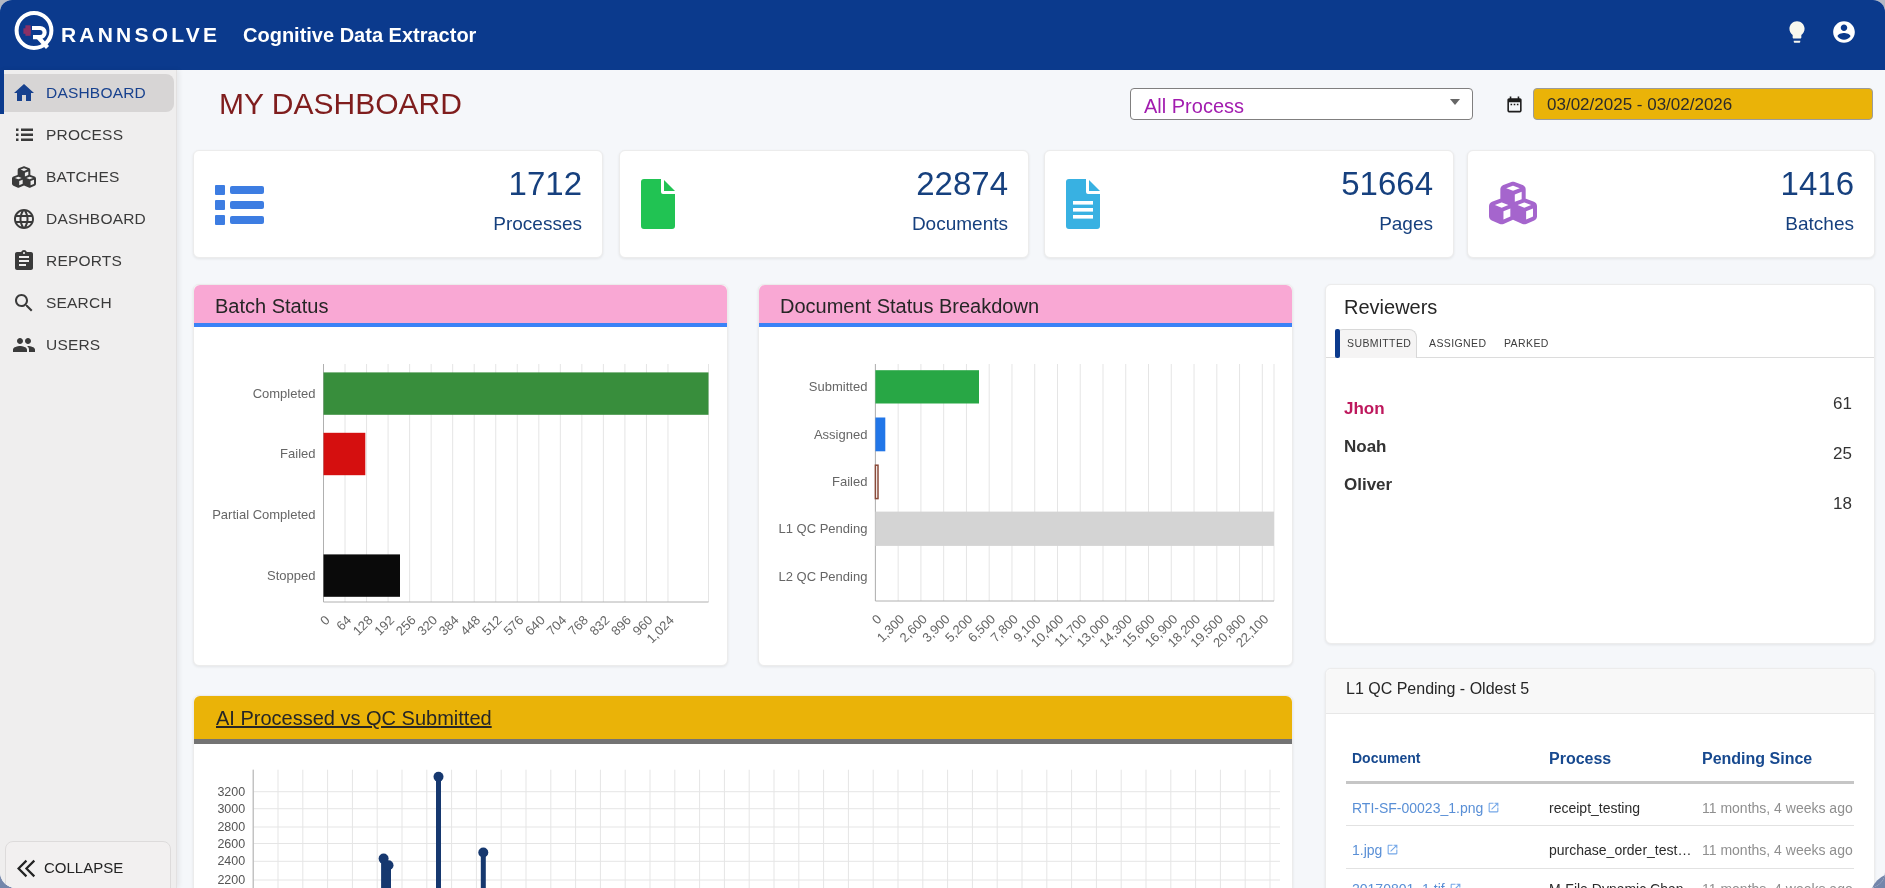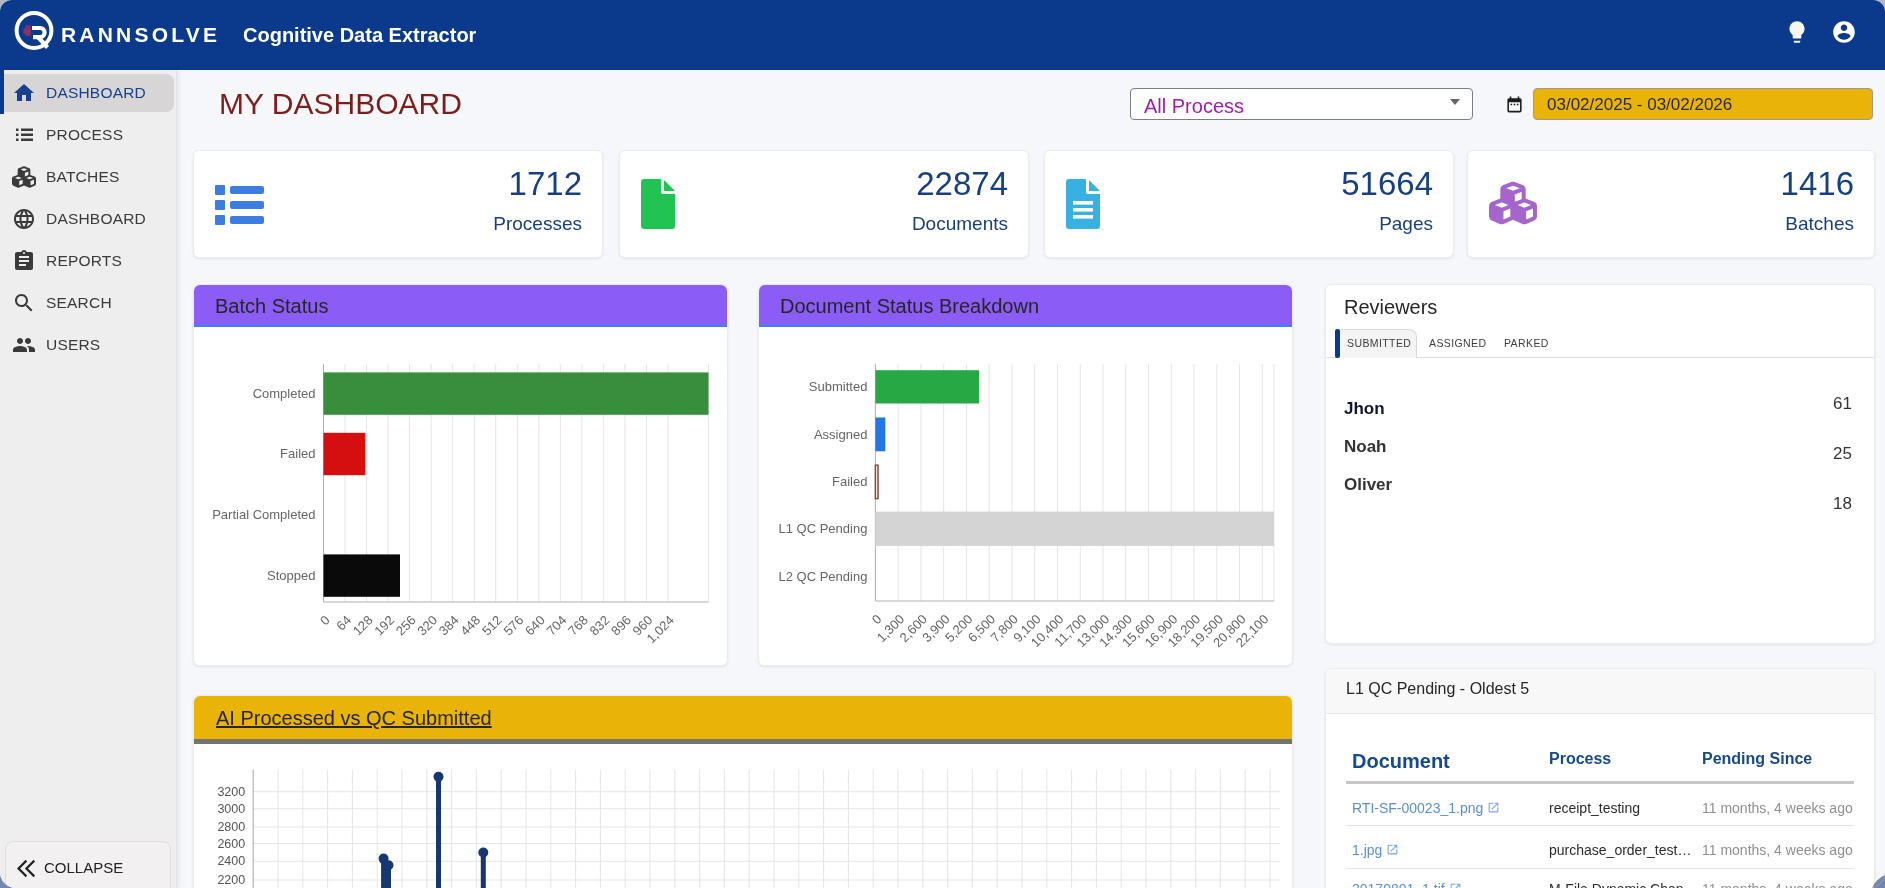--- a/index.html
+++ b/index.html
@@ -7,21 +7,21 @@
 body { background:linear-gradient(#b3b8c4,#7486ab); font-family:"Liberation Sans",sans-serif; }
 #app { position:absolute; left:0; top:0; width:1885px; height:888px; border-radius:12px 12px 16px 16px; overflow:hidden; background:#f5f7fa; }
 #nav { position:absolute; left:0; top:0; width:1885px; height:70px; background:#0b3a8d;padding-left:40px; }
 #sidebar { position:absolute; left:0; top:70px; width:177px; height:818px; background:#efeeee; border-right:1px solid #e3e1e1; box-shadow:2px 0 5px rgba(0,0,0,0.07); }
 .mitem { position:absolute; left:0; width:177px; height:40px; display:flex; align-items:center; color:#3a3a3a; font-size:15.5px; letter-spacing:0.2px; }
 .mitem svg { position:absolute; left:12px; width:24px; height:24px; }
 .mitem span { position:absolute; left:46px; }
 #active-item { position:absolute; left:0; top:74px; width:174px; height:38px; background:#d7d5d5; border-radius:0 8px 8px 0; }
 #active-bar { position:absolute; left:0; top:70px; width:4px; height:44px; background:#0b3a8d; }
 .card { position:absolute; background:#fff; border:1px solid #ececec; border-radius:6px; box-shadow:0 1px 3px rgba(0,0,0,0.08); }
-.chead { position:absolute; left:0; top:0; right:0; height:42px; border-bottom:2px solid #3b82f6; background:#8b5cf6; border-radius:6px 6px 0 0; }
+.chead { position:absolute; left:0; top:0; right:0; height:42px; border-bottom:4px solid #3b82f6; background:#f9a8d4; border-radius:6px 6px 0 0; }
 .chead span { position:absolute; left:21px; top:10px; font-size:20px; color:#262626; }
 .statnum { position:absolute; right:20px; top:14px; font-size:33px; color:#16407e; text-align:right; }
 .statlbl { position:absolute; right:20px; top:62px; font-size:19px; color:#16407e; text-align:right; }
 </style>
 </head>
 <body>
 <div id="app">
 
   <div id="nav">
     <svg style="position:absolute;left:8px;top:5px" width="62" height="62" viewBox="0 0 62 62">
@@ -258,21 +258,21 @@
   </div>
 
   <div class="card" style="left:1325px;top:284px;width:550px;height:360px">
     <div style="position:absolute;left:18px;top:11px;font-size:20px;color:#262626">Reviewers</div>
     <div style="position:absolute;left:0;top:72px;width:548px;border-top:1px solid #dcdcdc"></div>
     <div style="position:absolute;left:9px;top:44px;width:82px;height:29px;background:#f5f4f4;border:1px solid #d8d8d8;border-bottom:none;border-radius:8px 8px 0 0"></div>
     <div style="position:absolute;left:9px;top:44px;width:5px;height:29px;background:#0b3a8d;border-radius:2px"></div>
     <div style="position:absolute;left:21px;top:52px;font-size:10.5px;letter-spacing:0.4px;color:#3d3d3d">SUBMITTED</div>
     <div style="position:absolute;left:103px;top:52px;font-size:10.5px;letter-spacing:0.4px;color:#3d3d3d">ASSIGNED</div>
     <div style="position:absolute;left:178px;top:52px;font-size:10.5px;letter-spacing:0.4px;color:#3d3d3d">PARKED</div>
-    <div style="position:absolute;left:18px;top:114px;font-size:17px;font-weight:bold;color:#0f172a">Jhon</div>
+    <div style="position:absolute;left:18px;top:114px;font-size:17px;font-weight:bold;color:#be185d">Jhon</div>
     <div style="position:absolute;right:22px;top:109px;font-size:17px;color:#333">61</div>
     <div style="position:absolute;left:18px;top:152px;font-size:17px;font-weight:bold;color:#333">Noah</div>
     <div style="position:absolute;right:22px;top:159px;font-size:17px;color:#333">25</div>
     <div style="position:absolute;left:18px;top:190px;font-size:17px;font-weight:bold;color:#333">Oliver</div>
     <div style="position:absolute;right:22px;top:209px;font-size:17px;color:#333">18</div>
   </div>
 
   <div class="card" style="left:193px;top:695px;width:1100px;height:220px">
     <div style="position:absolute;left:0;top:0;right:0;height:48px;border-bottom:5px solid #737373;background:#eab308;border-radius:6px 6px 0 0">
       <span style="position:absolute;left:22px;top:11px;font-size:20px;color:#262626;text-decoration:underline">AI Processed vs QC Submitted</span>
@@ -341,21 +341,21 @@
         <circle cx="244.5" cy="32.8" r="5" fill="#16386f"></circle>
         <rect x="286.8" y="108.5" width="5" height="61.5" fill="#16386f"></rect>
         <circle cx="289.3" cy="108.5" r="5" fill="#16386f"></circle>
       </svg>
   </div>
 
   <div class="card" style="left:1325px;top:668px;width:550px;height:240px">
     <div style="position:absolute;left:0;top:0;right:0;height:45px;border-bottom:1px solid #e7e7e7;background:#f8f8f8;border-radius:6px 6px 0 0">
       <span style="position:absolute;left:20px;top:11px;font-size:16px;color:#262626">L1 QC Pending - Oldest 5</span>
     </div>
-    <div style="position:absolute;left:26px;top:81px;font-size:20px;font-weight:bold;color:#17498f;white-space:nowrap">Document</div>
+    <div style="position:absolute;left:26px;top:81px;font-size:14px;font-weight:bold;color:#17498f;white-space:nowrap">Document</div>
     <div style="position:absolute;left:223px;top:81px;font-size:16px;font-weight:bold;color:#17498f;white-space:nowrap">Process</div>
     <div style="position:absolute;left:376px;top:81px;font-size:16px;font-weight:bold;color:#17498f;white-space:nowrap">Pending Since</div>
     <div style="position:absolute;left:20px;top:112px;width:508px;height:3px;background:#c6c6c6"></div>
     <div style="position:absolute;left:26px;top:131px;font-size:14px;color:#598fd6;white-space:nowrap">RTI-SF-00023_1.png <svg width="13" height="13" viewBox="0 0 24 24" fill="#74a7e8" style="vertical-align:-1px">
           <path d="M19 19H5V5h7V3H5c-1.11 0-2 .9-2 2v14c0 1.1.89 2 2 2h14c1.1 0 2-.9 2-2v-7h-2v7zM14 3v2h3.59l-9.83 9.83 1.41 1.41L19 6.41V10h2V3h-7z"></path>
         </svg></div>
     <div style="position:absolute;left:223px;top:131px;font-size:14px;color:#2b2b2b;white-space:nowrap">receipt_testing</div>
     <div style="position:absolute;left:376px;top:131px;font-size:14px;color:#8f8f8f;white-space:nowrap">11 months, 4 weeks ago</div>
     <div style="position:absolute;left:20px;top:156px;width:508px;border-top:1px solid #e2e2e2"></div>
     <div style="position:absolute;left:26px;top:173px;font-size:14px;color:#598fd6;white-space:nowrap">1.jpg <svg width="13" height="13" viewBox="0 0 24 24" fill="#74a7e8" style="vertical-align:-1px">

